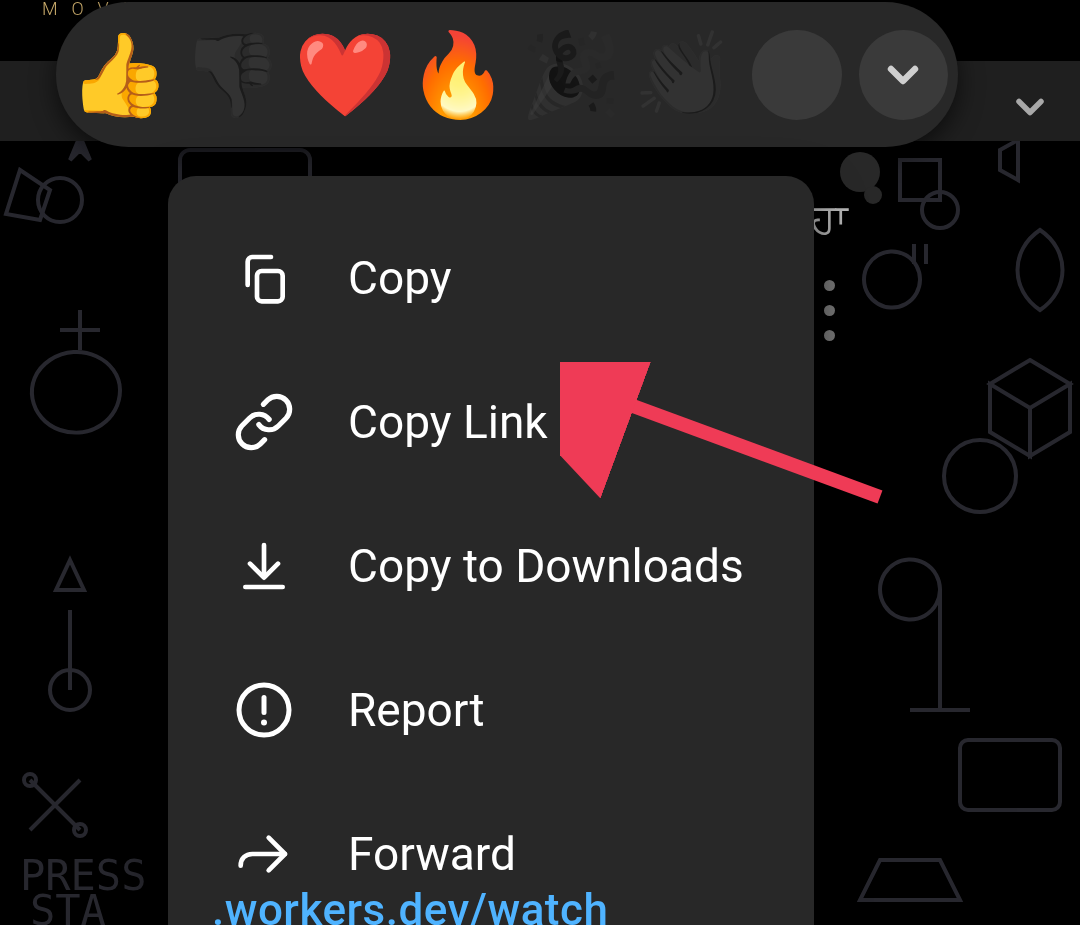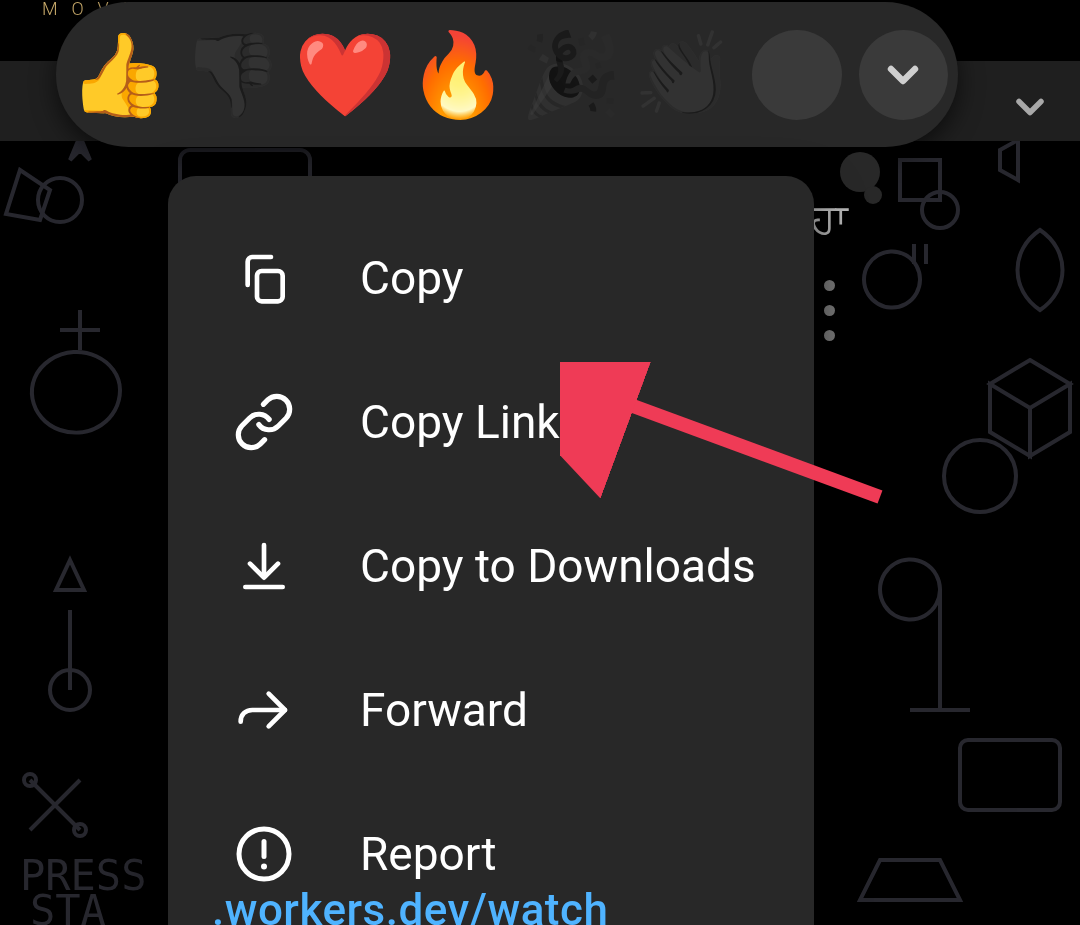--- a/index.html
+++ b/index.html
@@ -99,21 +99,21 @@
       font-size: 46px;
       font-weight: 400;
       color: #fff;
     }
     .menu-icon {
       width: 80px;
       display: flex; align-items: center; justify-content: center;
       color: #ffffff;
       flex: 0 0 80px;
     }
-    .menu-label { margin-left: 56px; }
+    .menu-label { margin-left: 44px; }
 
     
     .msg-more {
       position: absolute;
       top: 280px; left: 824px;
       display: flex; flex-direction: column; gap: 14px;
     }
     .msg-more span {
       width: 11px; height: 11px; border-radius: 50%; background: #7d7d7d;
     }
@@ -257,36 +257,36 @@
       <svg width="56" height="56" viewBox="0 0 24 24" fill="none" stroke="currentColor" stroke-width="2" stroke-linecap="round" stroke-linejoin="round">
           <path d="M12 3v12"></path>
           <polyline points="6 11 12 17 18 11"></polyline>
           <line x1="4" y1="21" x2="20" y2="21"></line>
         </svg>
     </span>
     <span class="menu-label">Copy to Downloads</span>
   </div>
   <div class="menu-item">
     <span class="menu-icon">
-      <svg width="56" height="56" viewBox="0 0 24 24" fill="none" stroke="currentColor" stroke-width="2" stroke-linecap="round" stroke-linejoin="round">
-          <polyline points="14 5 21 12 14 19"></polyline>
-          <path d="M21 12H7c-3 0-5 2-5 5v0"></path>
-        </svg>
-    </span>
-    <span class="menu-label">Forward</span>
-  </div>
-  <div class="menu-item">
-    <span class="menu-icon">
       <svg width="60" height="60" viewBox="0 0 24 24" fill="none" stroke="currentColor" stroke-width="2" stroke-linecap="round" stroke-linejoin="round">
           <circle cx="12" cy="12" r="10"></circle>
           <line x1="12" y1="7" x2="12" y2="13"></line>
           <circle cx="12" cy="17" r="1.2" fill="currentColor" stroke="none"></circle>
         </svg>
     </span>
     <span class="menu-label">Report</span>
+  </div>
+  <div class="menu-item">
+    <span class="menu-icon">
+      <svg width="56" height="56" viewBox="0 0 24 24" fill="none" stroke="currentColor" stroke-width="2" stroke-linecap="round" stroke-linejoin="round">
+          <polyline points="14 5 21 12 14 19"></polyline>
+          <path d="M21 12H7c-3 0-5 2-5 5v0"></path>
+        </svg>
+    </span>
+    <span class="menu-label">Forward</span>
   </div>
 </div>
 
 <div class="chat-text">.workers.dev/watch</div>
 
 <svg class="arrow" viewBox="0 0 340 180">
   <defs>
     <marker id="ah" markerWidth="14" markerHeight="14" refX="3" refY="7" orient="auto">
       <polygon points="0,0 14,7 0,14" fill="#ef3b56"></polygon>
     </marker>

